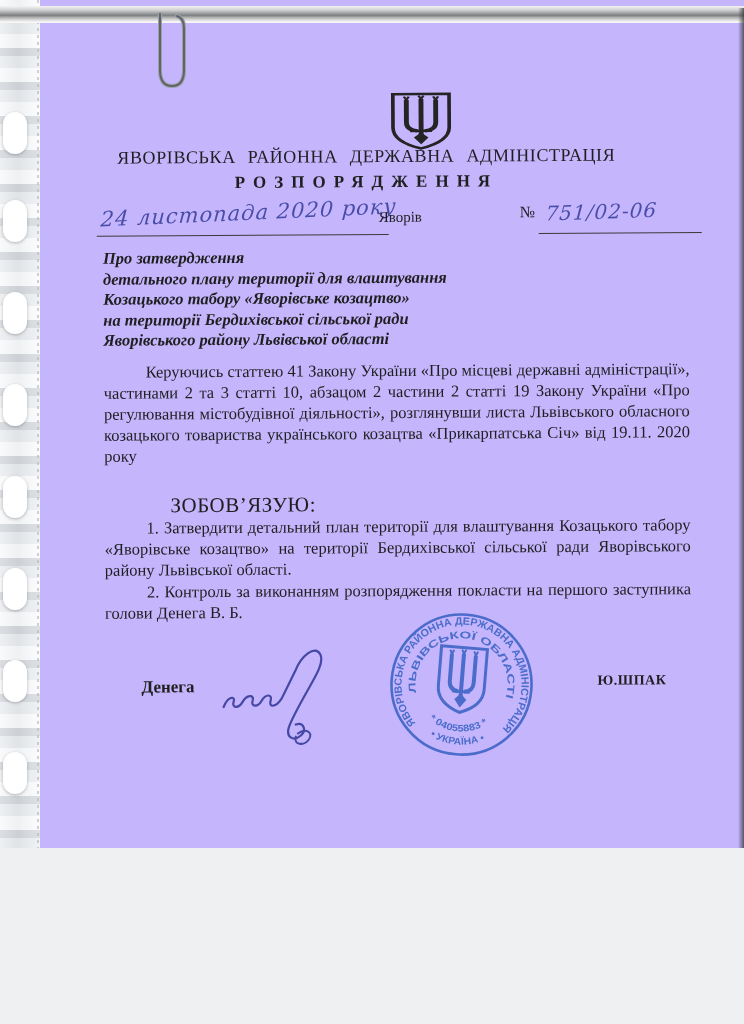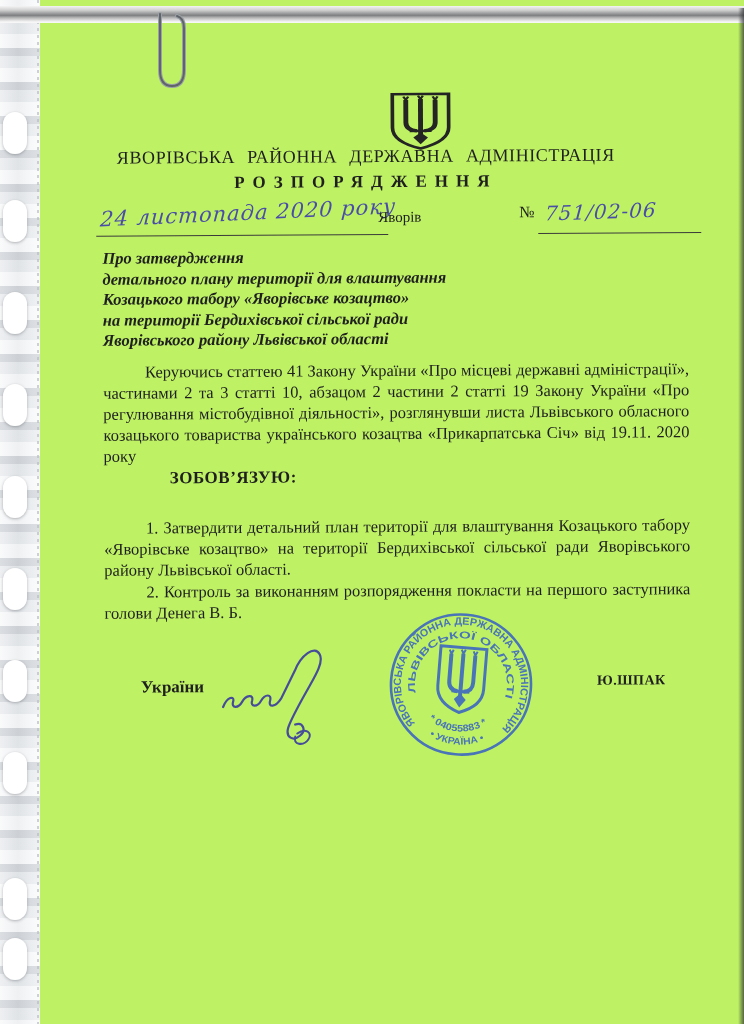--- a/index.html
+++ b/index.html
@@ -1,18 +1,18 @@
 <!DOCTYPE html>
 <html><head>
 <meta charset="utf-8">
 <style>
   html,body{margin:0;padding:0;background:#eef0f2;}
   .scan{
-    position:relative;width:744px;height:1024px;margin:0 auto;
-    background:#bef264;overflow:hidden;
+    position:relative;width:744px;height:848px;margin:0 auto;
+    background:#c4b5fd;overflow:hidden;
     font-family:"Liberation Serif",serif;color:#1f1f1f;
   }
   
   .sleeve-strip{
     position:absolute;left:0;top:0;bottom:0;width:40px;
     background:
       repeating-linear-gradient(180deg, rgba(255,255,255,.55) 0 14px, rgba(175,181,188,.35) 14px 22px, rgba(230,233,236,.4) 22px 34px),
       linear-gradient(90deg,#f3f4f6 0%,#dcdfe3 45%,#eceef1 75%,#f7f8f9 100%);
   }
   .sleeve-seam{
@@ -60,22 +60,22 @@
   .subject{
     position:absolute;left:64px;top:223px;width:440px;
     font-size:16.5px;font-weight:bold;font-style:italic;line-height:20.6px;
   }
   .para{
     position:absolute;left:64px;width:586px;
     font-size:16.5px;line-height:21px;text-align:justify;text-indent:42px;
   }
   .preamble{top:336px;}
   .order-heading{
-    position:absolute;left:130px;top:443px;
-    font-size:17px;font-weight:bold;letter-spacing:.5px;
+    position:absolute;left:130px;top:468px;
+    font-size:21px;font-weight:normal;letter-spacing:.5px;
   }
   .item-1{top:492px;}
   .item-2{top:556px;}
   .signer-title{position:absolute;left:100px;top:652px;font-size:17px;font-weight:bold;}
   .signer-name{position:absolute;left:556px;top:650px;font-size:14px;font-weight:bold;letter-spacing:.5px;}
   .signature{position:absolute;left:170px;top:596px;color:#3c3f9e;opacity:.92;}
   .stamp{
     position:absolute;left:345px;top:586px;color:#3b63c4;opacity:.88;
     transform:rotate(5deg);
   }
@@ -146,21 +146,21 @@
       <div>на території Бердихівської сільської ради</div>
       <div>Яворівського району  Львівської області</div>
     </div>
 
     <div class="para preamble">Керуючись статтею 41 Закону України «Про місцеві державні адміністрації», частинами 2 та 3 статті 10, абзацом 2 частини 2 статті 19 Закону України «Про регулювання містобудівної діяльності», розглянувши листа Львівського обласного козацького товариства українського козацтва «Прикарпатська Січ» від 19.11. 2020 року</div>
 
     <div class="order-heading">ЗОБОВ’ЯЗУЮ:</div>
     <div class="para item-1">1. Затвердити детальний план території для влаштування Козацького табору «Яворівське козацтво» на території Бердихівської сільської ради Яворівського району Львівської області.</div>
     <div class="para item-2">2. Контроль за виконанням розпорядження покласти на першого заступника голови Денега В. Б.</div>
 
-    <div class="signer-title">України</div>
+    <div class="signer-title">Денега</div>
 
     <svg class="signature" width="150" height="135" viewBox="0 0 150 135">
       <path d="M12,86 C16,76 24,74 22,81 C20,87 27,88 31,81 C35,74 43,73 41,80
                C39,86 46,87 50,80 C54,73 61,73 59,80 C57,87 64,87 70,78
                L84,50 C90,35 104,24 109,34 C113,42 104,56 96,70
                C88,84 80,98 77,107 C74,117 82,121 89,115 C95,110 92,101 84,104" fill="none" stroke="currentColor" stroke-width="2.2" stroke-linecap="round"></path>
       <path d="M86,113 C94,107 102,112 97,119 C92,126 81,124 84,116" fill="none" stroke="currentColor" stroke-width="2" stroke-linecap="round"></path>
     </svg>
 
     <svg class="stamp" width="150" height="150" viewBox="0 0 150 150">

